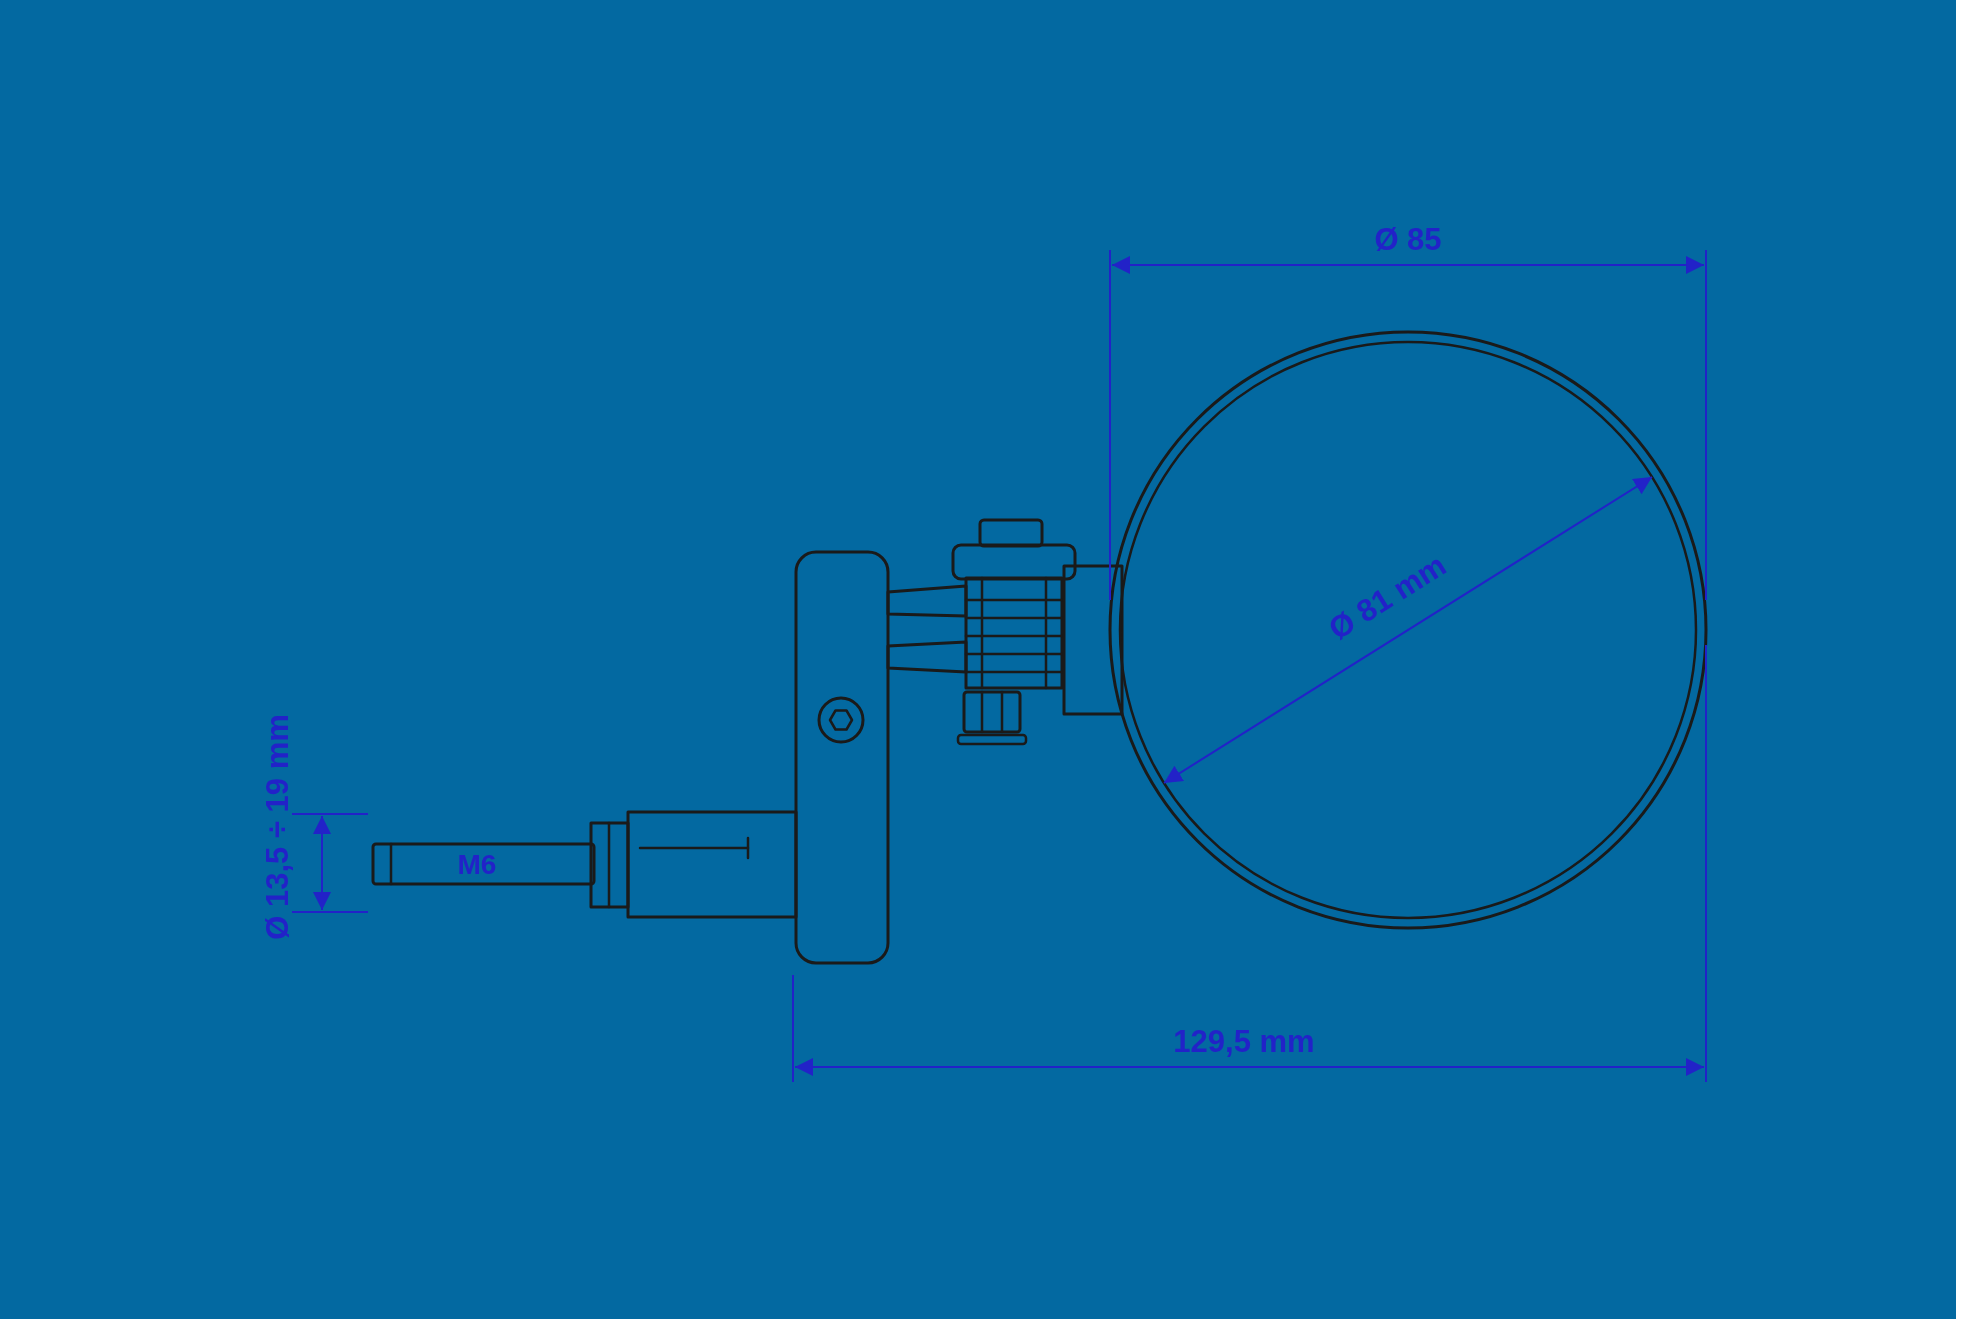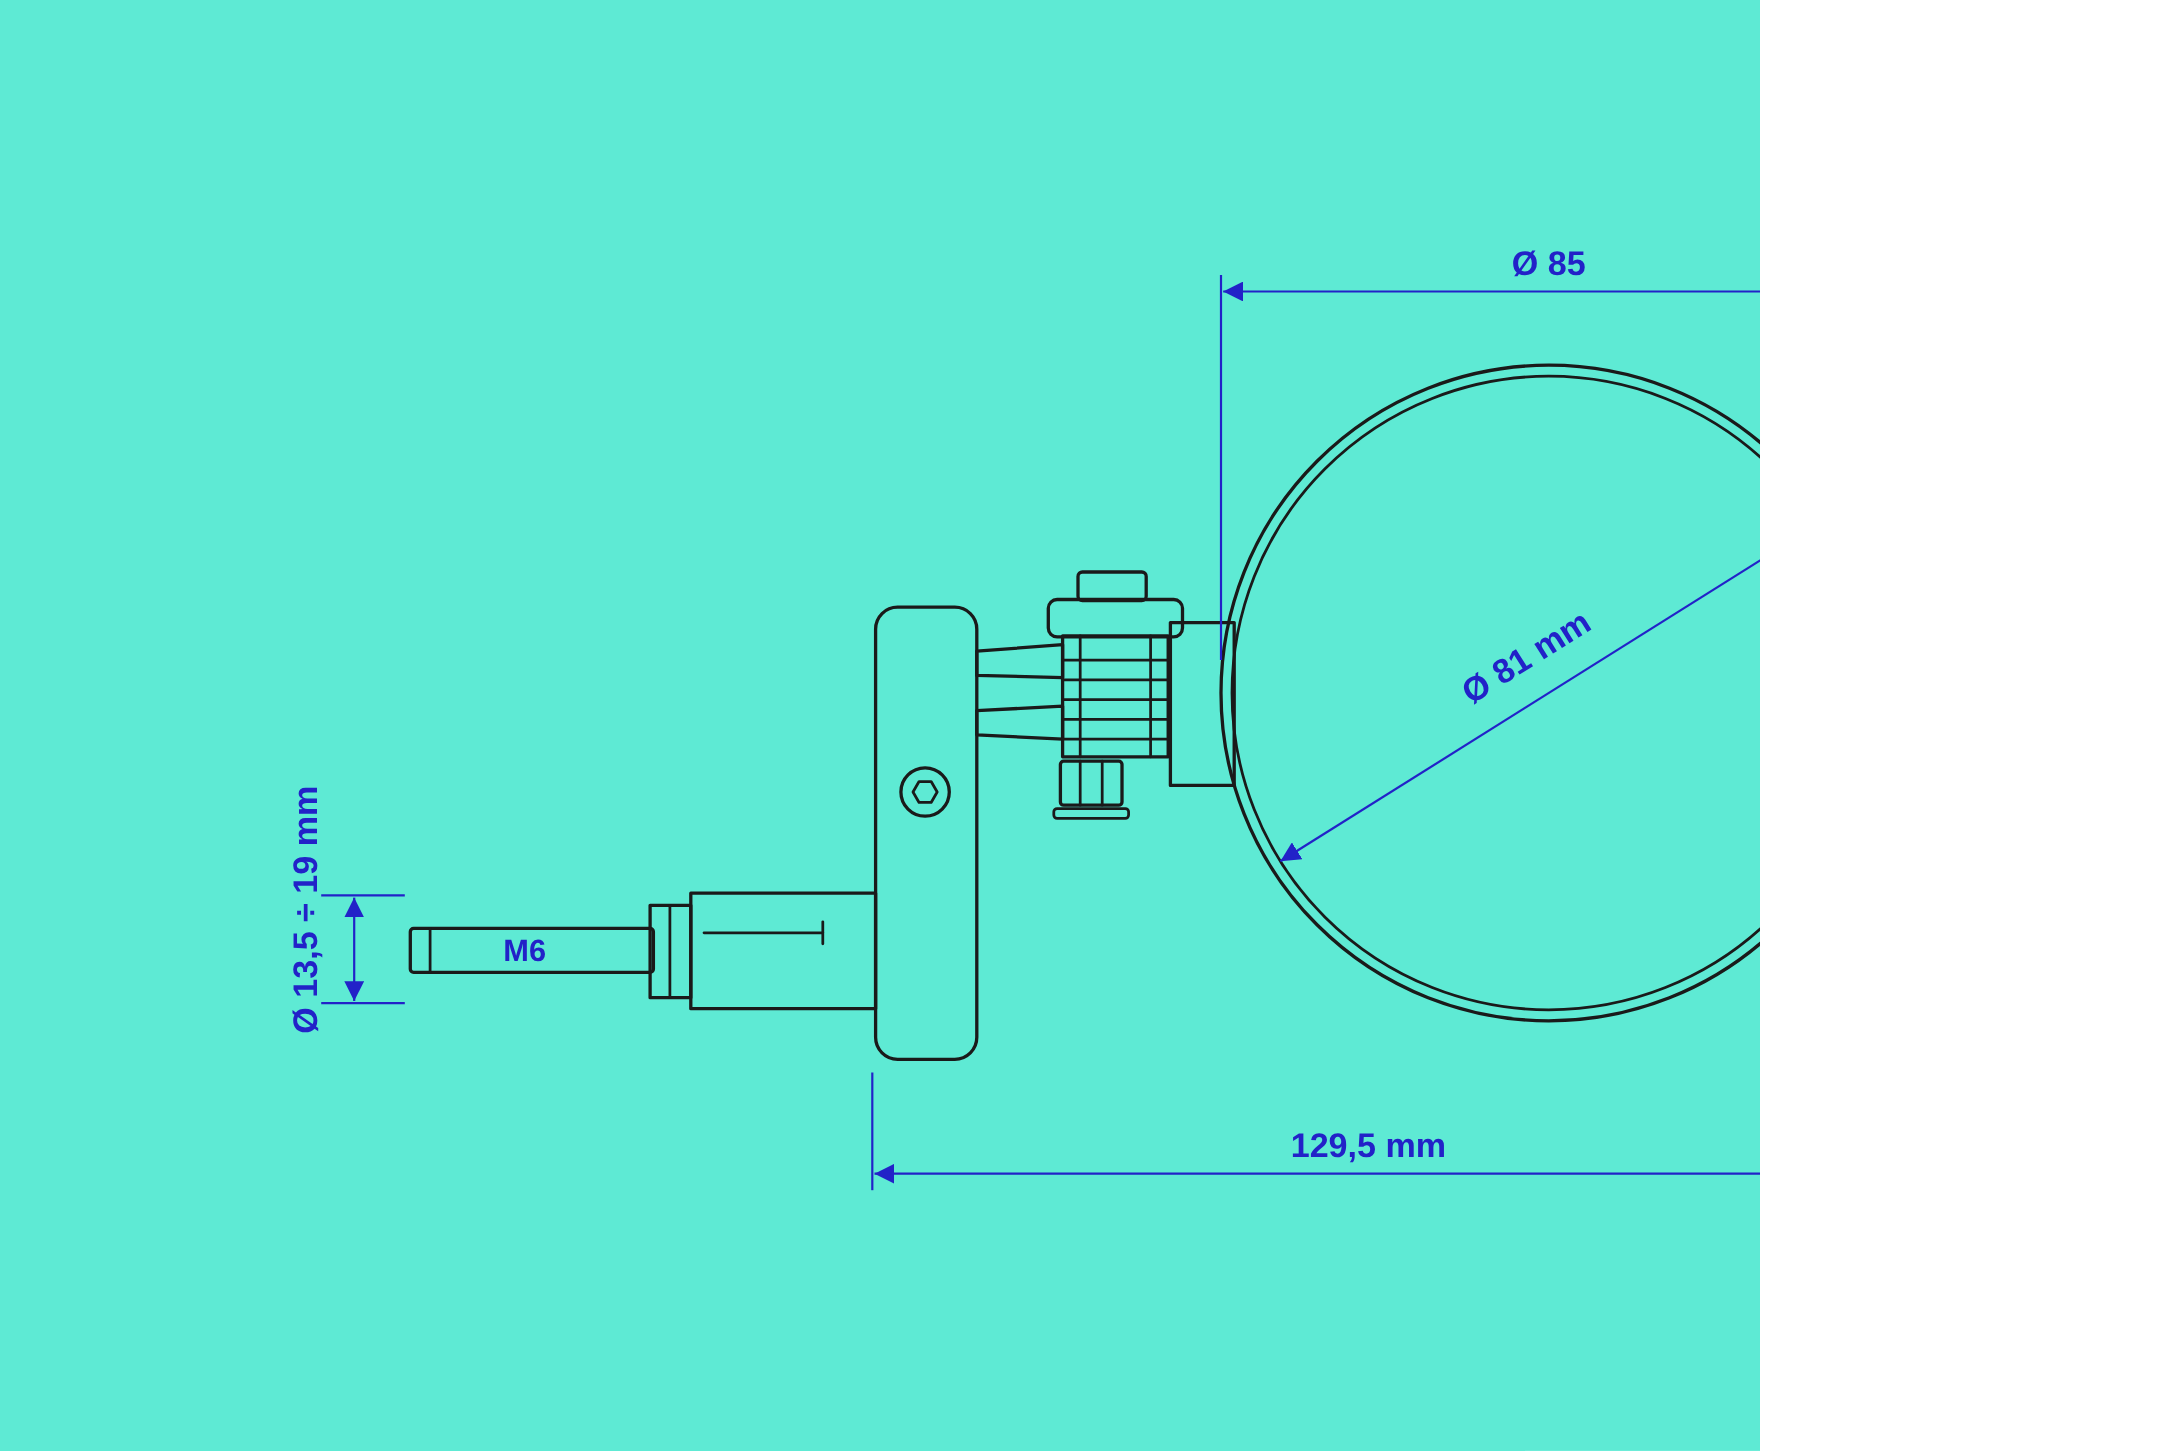--- a/index.html
+++ b/index.html
@@ -2,23 +2,23 @@
 <html><head>
 <meta charset="utf-8">
 <style>
   html, body {
     margin: 0;
     padding: 0;
     background: #ffffff;
   }
   .canvas {
     position: relative;
-    width: 1600px;
+    width: 1956px;
     height: 1319px;
-    background: #5eead4;
+    background: #0369a1;
     font-family: "Liberation Sans", sans-serif;
     overflow: hidden;
   }
   svg {
     display: block;
   }
   .outline {
     stroke: #1a1a1a;
     stroke-width: 3;
     fill: none;

